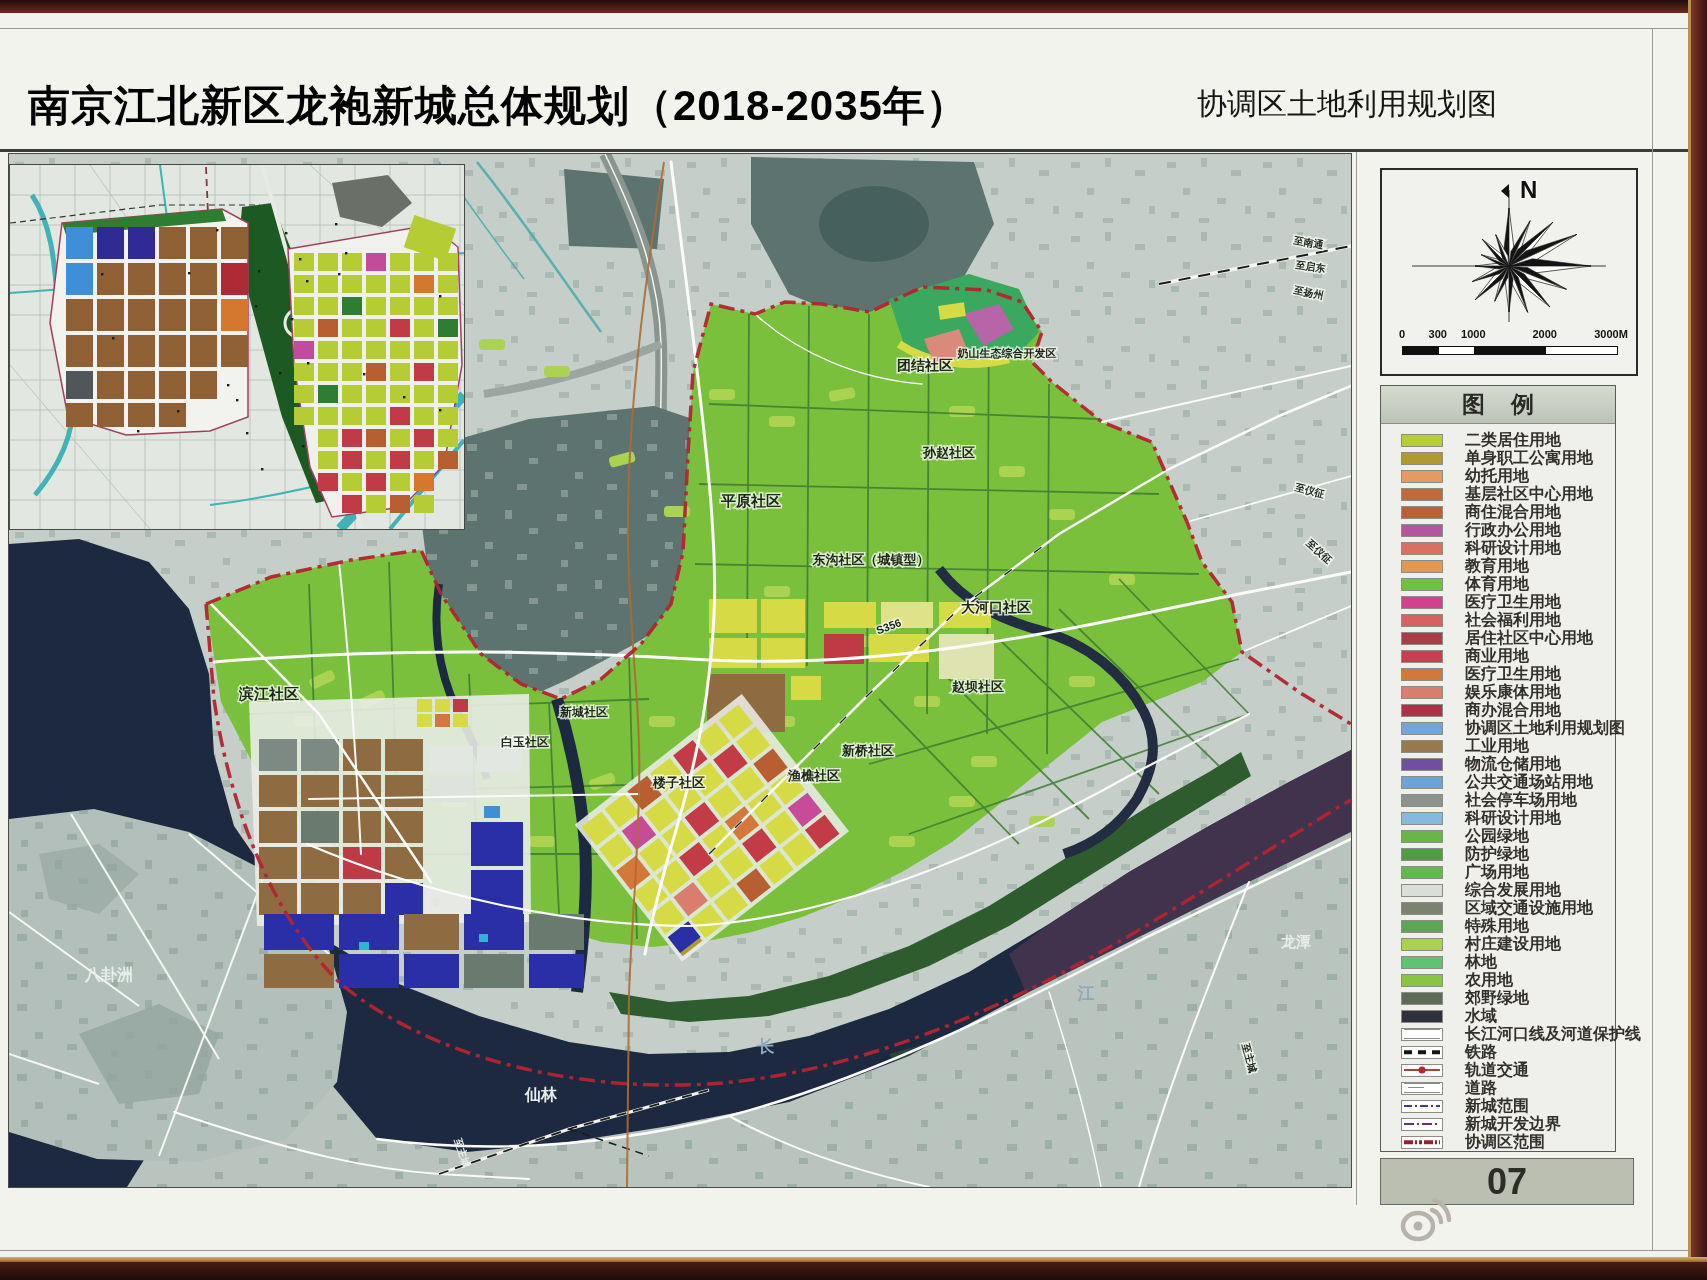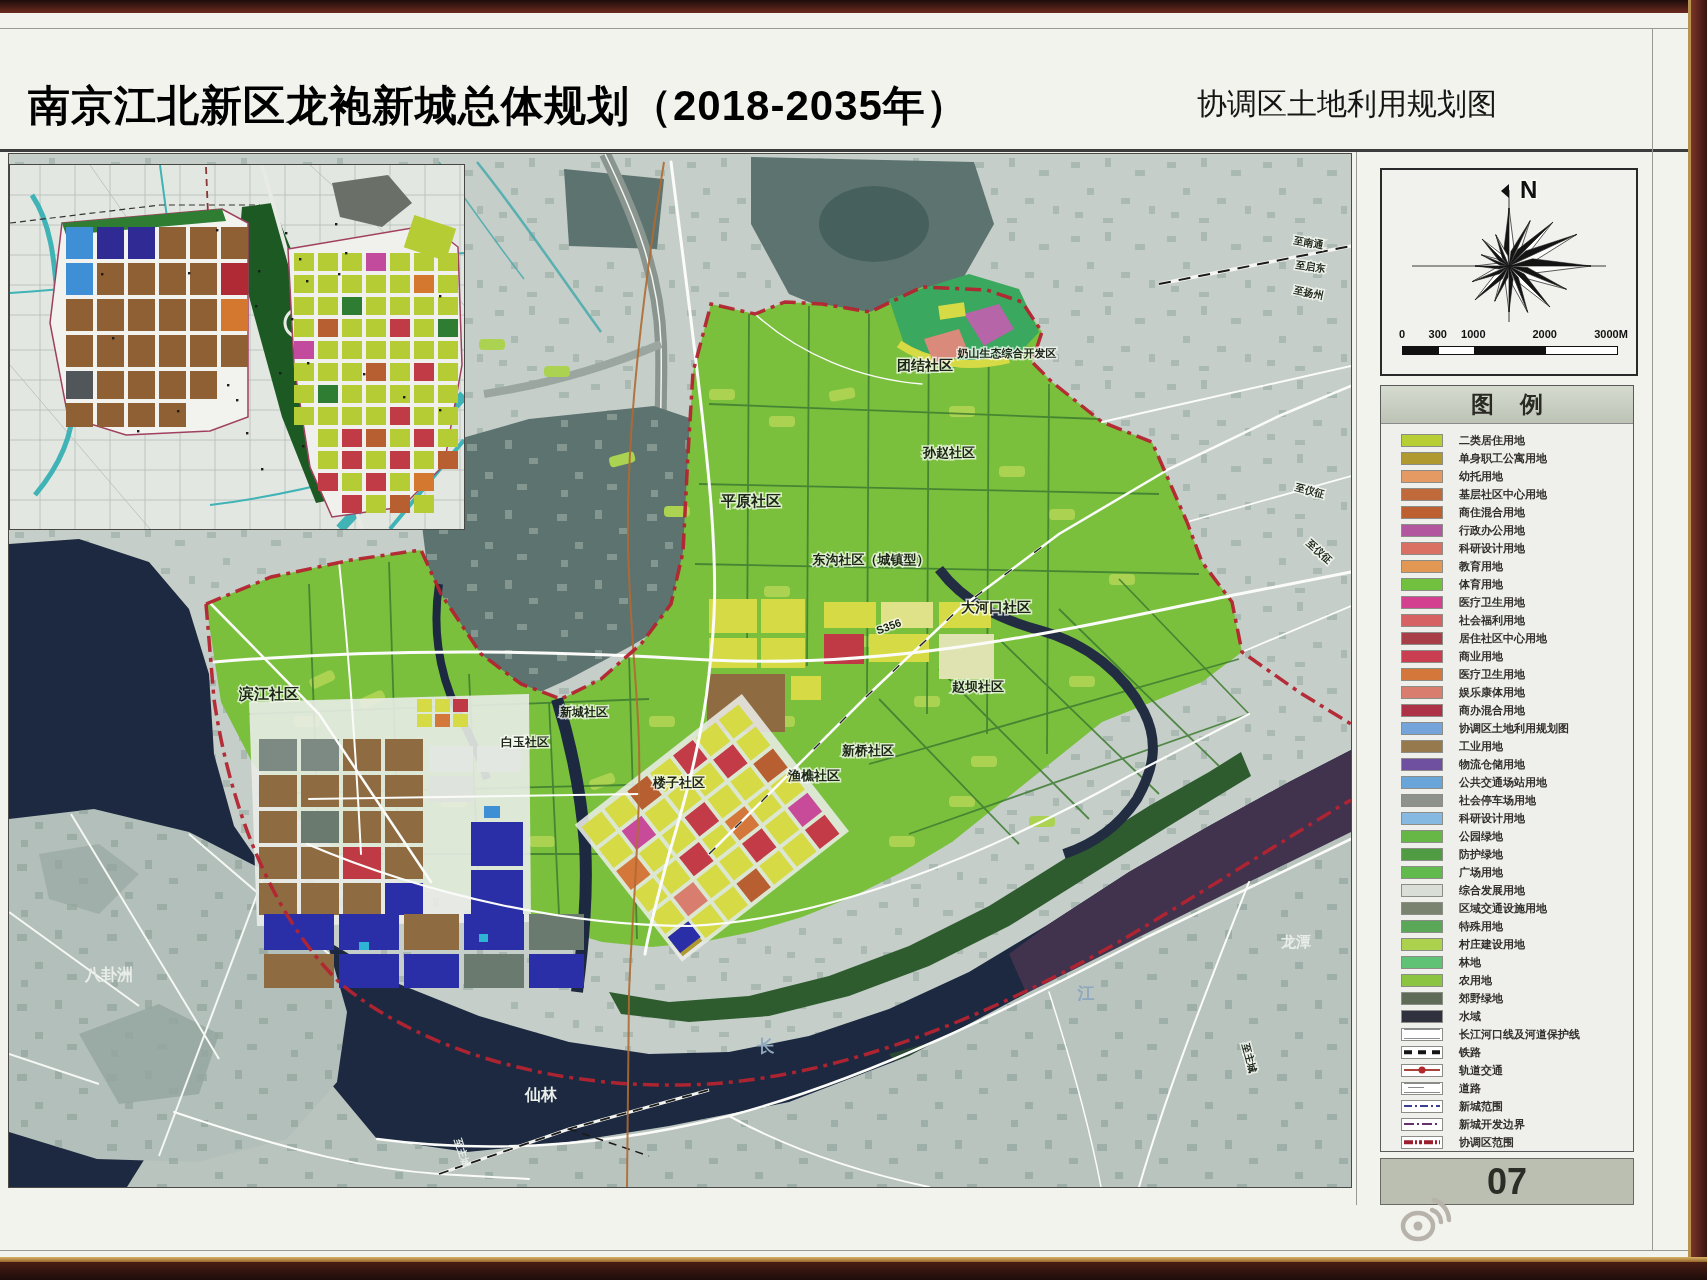--- a/index.html
+++ b/index.html
@@ -17,29 +17,29 @@
   .rule-thin{background:#9a9a95;z-index:30;}
   
   .title{left:28px;top:78px;font-size:42px;font-weight:bold;letter-spacing:1px;color:#000000;z-index:31;}
   .subtitle{left:1197px;top:84px;font-size:30px;font-weight:normal;color:#151515;z-index:31;}
   
   .compass-box{left:1380px;top:168px;width:254px;height:204px;border:2px solid #2a2a2a;background:#f1f2ed;z-index:31;}
   .scale-ticks{position:absolute;left:20px;top:158px;width:214px;height:12px;font-size:11px;font-weight:bold;color:#111;}
   .scale-ticks span{position:absolute;transform:translateX(-50%);white-space:nowrap;}
   .scale-bar{position:absolute;left:20px;top:176px;width:214px;height:7px;border:1px solid #111;display:flex;background:#fff;}
   .scale-bar div{height:100%;}
-  .legend-box{left:1380px;top:385px;width:254px;height:767px;border:1.5px solid #5a5a5a;background:#eff0ec;z-index:31;box-sizing:border-box;}
+  .legend-box{left:1380px;top:385px;width:236px;height:767px;border:1.5px solid #5a5a5a;background:#eff0ec;z-index:31;box-sizing:border-box;}
   .legend-header{height:37px;background:linear-gradient(#d6dbcf,#bcc3b5);border-bottom:1px solid #8a8a8a;
                  display:flex;align-items:center;justify-content:center;font-size:23px;font-weight:bold;letter-spacing:26px;
                  color:#2a2a25;text-indent:26px;}
   .legend-list{padding:7px 0 0 20px;}
   .legend-item{height:18px;display:flex;align-items:center;}
   .chip{width:42px;height:13px;border:1px solid #8d8d88;box-sizing:border-box;position:relative;flex:0 0 42px;background:#fff;}
   .chip i{position:absolute;left:2px;right:2px;top:50%;transform:translateY(-50%);display:block;}
-  .legend-label{margin-left:16px;font-size:11px;font-weight:bold;color:#33302c;white-space:nowrap;line-height:1;}
+  .legend-label{margin-left:22px;font-size:16px;font-weight:bold;color:#33302c;white-space:nowrap;line-height:1;}
   .line-estuary i{height:8px;border-top:1.5px solid #8a9094;border-bottom:1.5px solid #8a9094;}
   .line-rail i{height:3.5px;background:repeating-linear-gradient(90deg,#141414 0 8px,transparent 8px 14px);}
   .line-metro i{height:2px;background:#a8453a;}
   .line-metro i::after{content:"";position:absolute;left:50%;top:50%;width:7px;height:7px;background:#b3282d;border-radius:50%;transform:translate(-50%,-50%);}
   .line-road i{height:8px;border-top:1px solid #8a8a8a;border-bottom:1px solid #8a8a8a;}
   .line-road i::after{content:"";position:absolute;left:4px;width:45%;top:3px;border-top:1px solid #8a8a8a;}
   .line-newtown i{height:2px;background:repeating-linear-gradient(90deg,#3c3f8e 0 8px,transparent 8px 11px,#3c3f8e 11px 13px,transparent 13px 16px);}
   .line-devedge i{height:2px;background:repeating-linear-gradient(90deg,#693070 0 10px,transparent 10px 13px,#693070 13px 15px,transparent 15px 18px);}
   .line-coord i{height:3.5px;background:repeating-linear-gradient(90deg,#9c1f2e 0 9px,transparent 9px 11px,#9c1f2e 11px 13px,transparent 13px 15px,#9c1f2e 15px 18px,transparent 18px 20px);}
   .page-band{left:1380px;top:1158px;width:254px;height:47px;background:#babfb1;border:1px solid #6a6a64;box-sizing:border-box;

